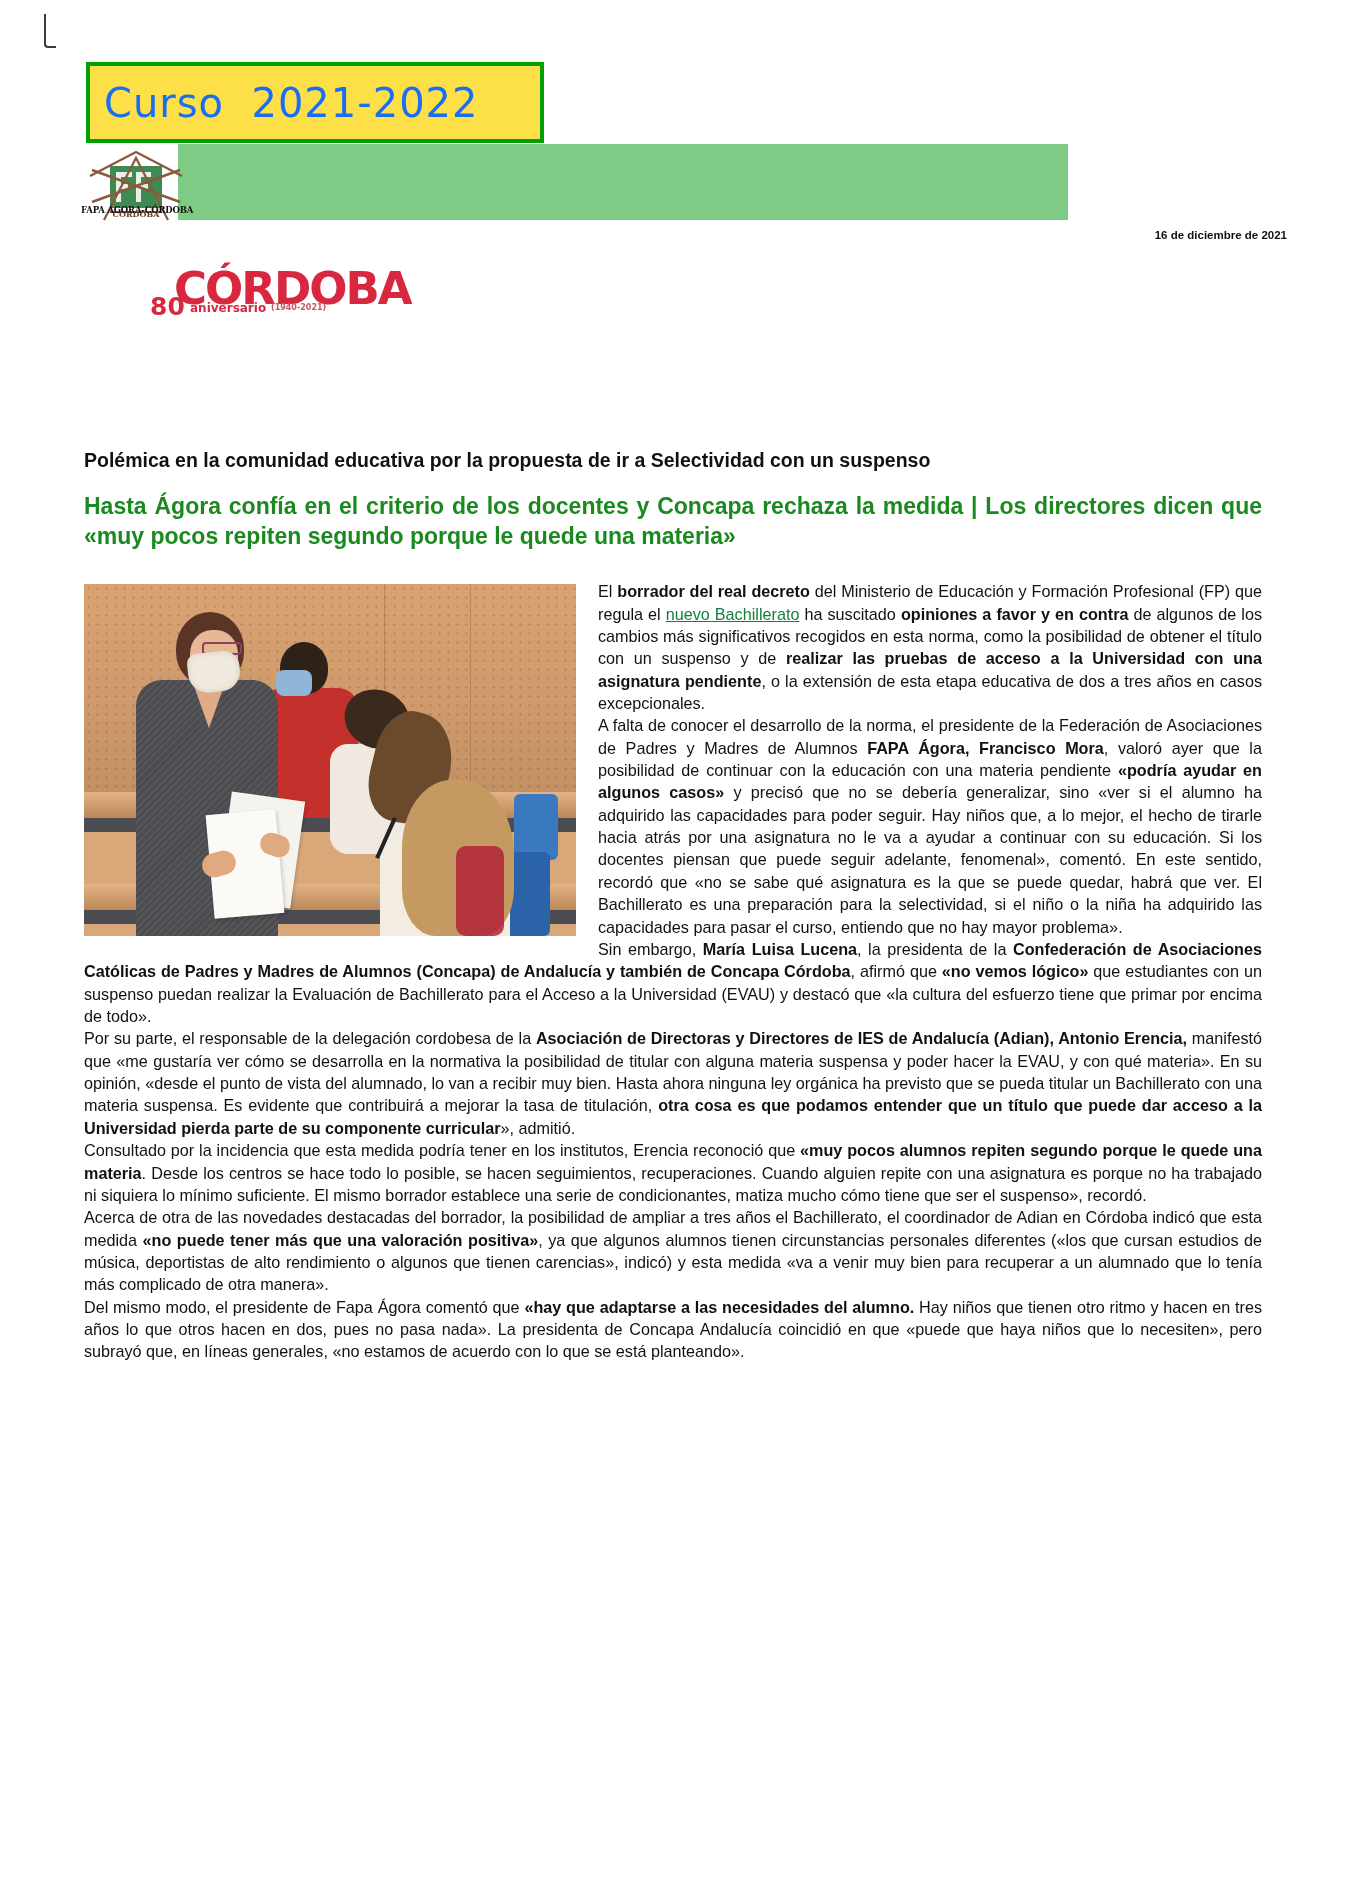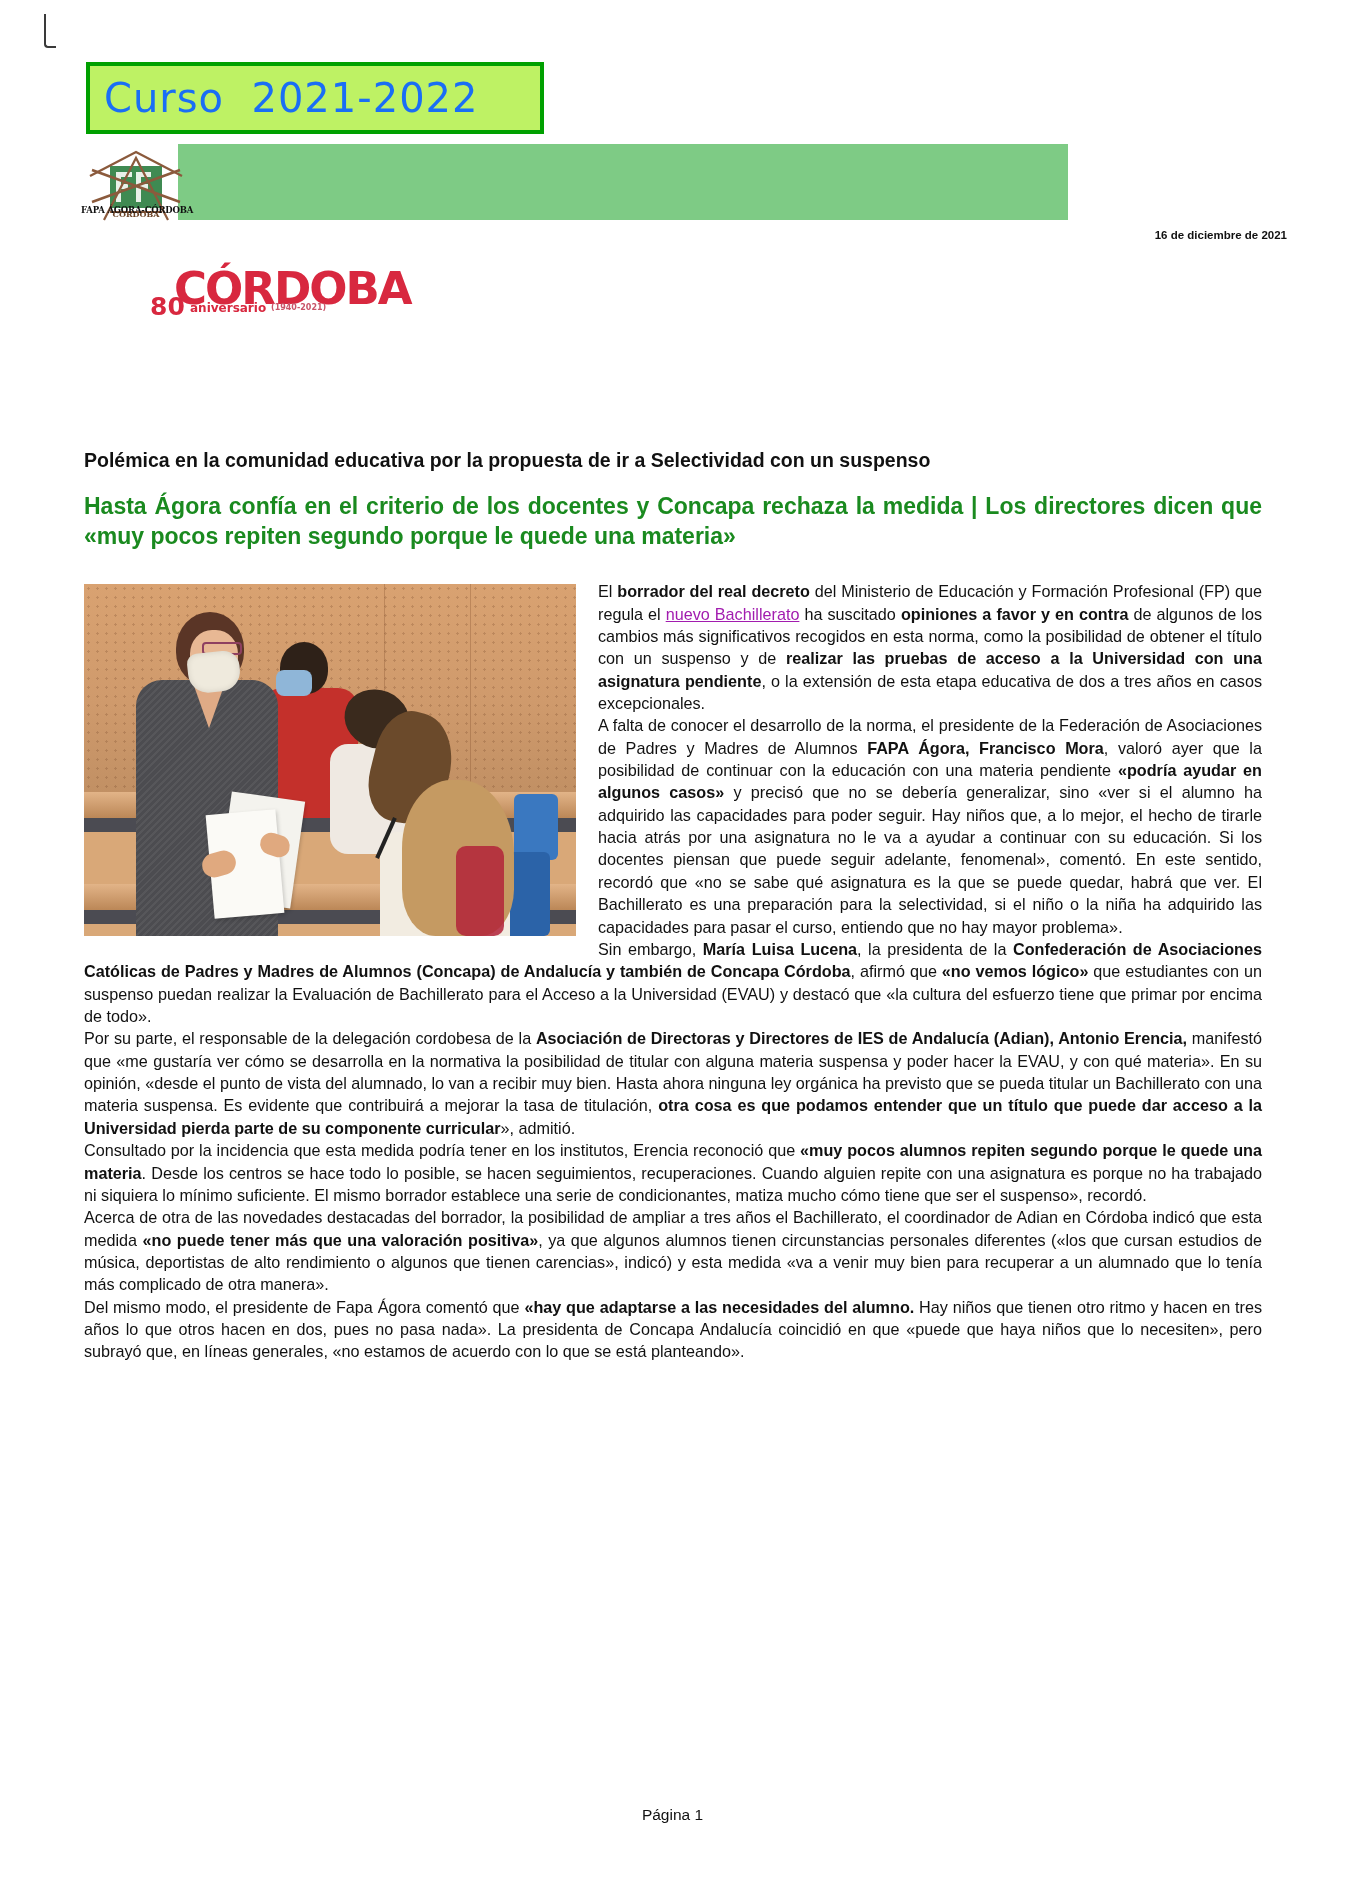--- a/index.html
+++ b/index.html
@@ -38,23 +38,23 @@
     left: 0;
     top: 62px;
     width: 1345px;
     height: 170px;
   }
   .course-box {
     position: absolute;
     left: 86px;
     top: 0px;
     width: 458px;
-    height: 72px;
+    height: 81px;
     border: 4px solid #00a000;
-    background: #bef264;
+    background: #fde047;
     box-sizing: border-box;
     display: flex;
     align-items: center;
   }
   .course-label {
     color: #1a6ef5;
     font-size: 40px;
     letter-spacing: 1px;
     padding-left: 14px;
     font-family: "DejaVu Sans", sans-serif;
@@ -191,21 +191,21 @@
     font-size: 16.2px;
     line-height: 1.38;
     text-align: justify;
     color: #111111;
   }
   .body-text p {
     margin: 0;
   }
   .body-text b { font-weight: bold; margin-top: 16px; }
   .lnk {
-    color: #a21caf;
+    color: #15803d;
     text-decoration: underline;
   }
 
   
   .photo {
     float: left;
     width: 492px;
     height: 352px;
     margin: 4px 22px 2px 0;
     position: relative;
@@ -391,15 +391,14 @@
           <p><span>A falta de conocer el desarrollo de la norma, el presidente de la Federación de Asociaciones de Padres y Madres de Alumnos </span><b>FAPA Ágora, Francisco Mora</b><span>, valoró ayer que la posibilidad de continuar con la educación con una materia pendiente </span><b>«podría ayudar en algunos casos»</b><span> y precisó que no se debería generalizar, sino «ver si el alumno ha adquirido las capacidades para poder seguir. Hay niños que, a lo mejor, el hecho de tirarle hacia atrás por una asignatura no le va a ayudar a continuar con su educación. Si los docentes piensan que puede seguir adelante, fenomenal», comentó. En este sentido, recordó que «no se sabe qué asignatura es la que se puede quedar, habrá que ver. El Bachillerato es una preparación para la selectividad, si el niño o la niña ha adquirido las capacidades para pasar el curso, entiendo que no hay mayor problema».</span></p>
           <p><span>Sin embargo, </span><b>María Luisa Lucena</b><span>, la presidenta de la </span><b>Confederación de Asociaciones Católicas de Padres y Madres de Alumnos (Concapa) de Andalucía y también de Concapa Córdoba</b><span>, afirmó que </span><b>«no vemos lógico»</b><span> que estudiantes con un suspenso puedan realizar la Evaluación de Bachillerato para el Acceso a la Universidad (EVAU) y destacó que «la cultura del esfuerzo tiene que primar por encima de todo».</span></p>
           <p><span>Por su parte, el responsable de la delegación cordobesa de la </span><b>Asociación de Directoras y Directores de IES de Andalucía (Adian), Antonio Erencia,</b><span> manifestó que «me gustaría ver cómo se desarrolla en la normativa la posibilidad de titular con alguna materia suspensa y poder hacer la EVAU, y con qué materia». En su opinión, «desde el punto de vista del alumnado, lo van a recibir muy bien. Hasta ahora ninguna ley orgánica ha previsto que se pueda titular un Bachillerato con una materia suspensa. Es evidente que contribuirá a mejorar la tasa de titulación, </span><b>otra cosa es que podamos entender que un título que puede dar acceso a la Universidad pierda parte de su componente curricular</b><span>», admitió.</span></p>
           <p><span>Consultado por la incidencia que esta medida podría tener en los institutos, Erencia reconoció que </span><b>«muy pocos alumnos repiten segundo porque le quede una materia</b><span>. Desde los centros se hace todo lo posible, se hacen seguimientos, recuperaciones. Cuando alguien repite con una asignatura es porque no ha trabajado ni siquiera lo mínimo suficiente. El mismo borrador establece una serie de condicionantes, matiza mucho cómo tiene que ser el suspenso», recordó.</span></p>
           <p><span>Acerca de otra de las novedades destacadas del borrador, la posibilidad de ampliar a tres años el Bachillerato, el coordinador de Adian en Córdoba indicó que esta medida </span><b>«no puede tener más que una valoración positiva»</b><span>, ya que algunos alumnos tienen circunstancias personales diferentes («los que cursan estudios de música, deportistas de alto rendimiento o algunos que tienen carencias», indicó) y esta medida «va a venir muy bien para recuperar a un alumnado que lo tenía más complicado de otra manera».</span></p>
           <p><span>Del mismo modo, el presidente de Fapa Ágora comentó que </span><b>«hay que adaptarse a las necesidades del alumno.</b><span> Hay niños que tienen otro ritmo y hacen en tres años lo que otros hacen en dos, pues no pasa nada». La presidenta de Concapa Andalucía coincidió en que «puede que haya niños que lo necesiten», pero subrayó que, en líneas generales, «no estamos de acuerdo con lo que se está planteando».</span></p>
         </div>
     </div>
   </div>
 
-  <div class="footer">Página 1</div>
 
 </div>
 
 </body></html>

